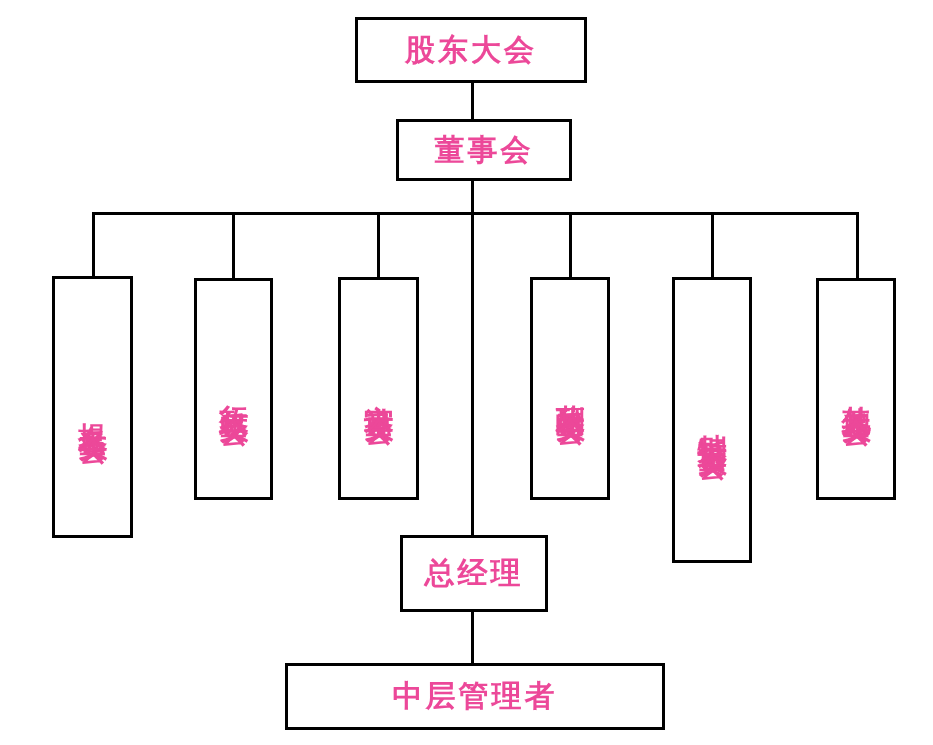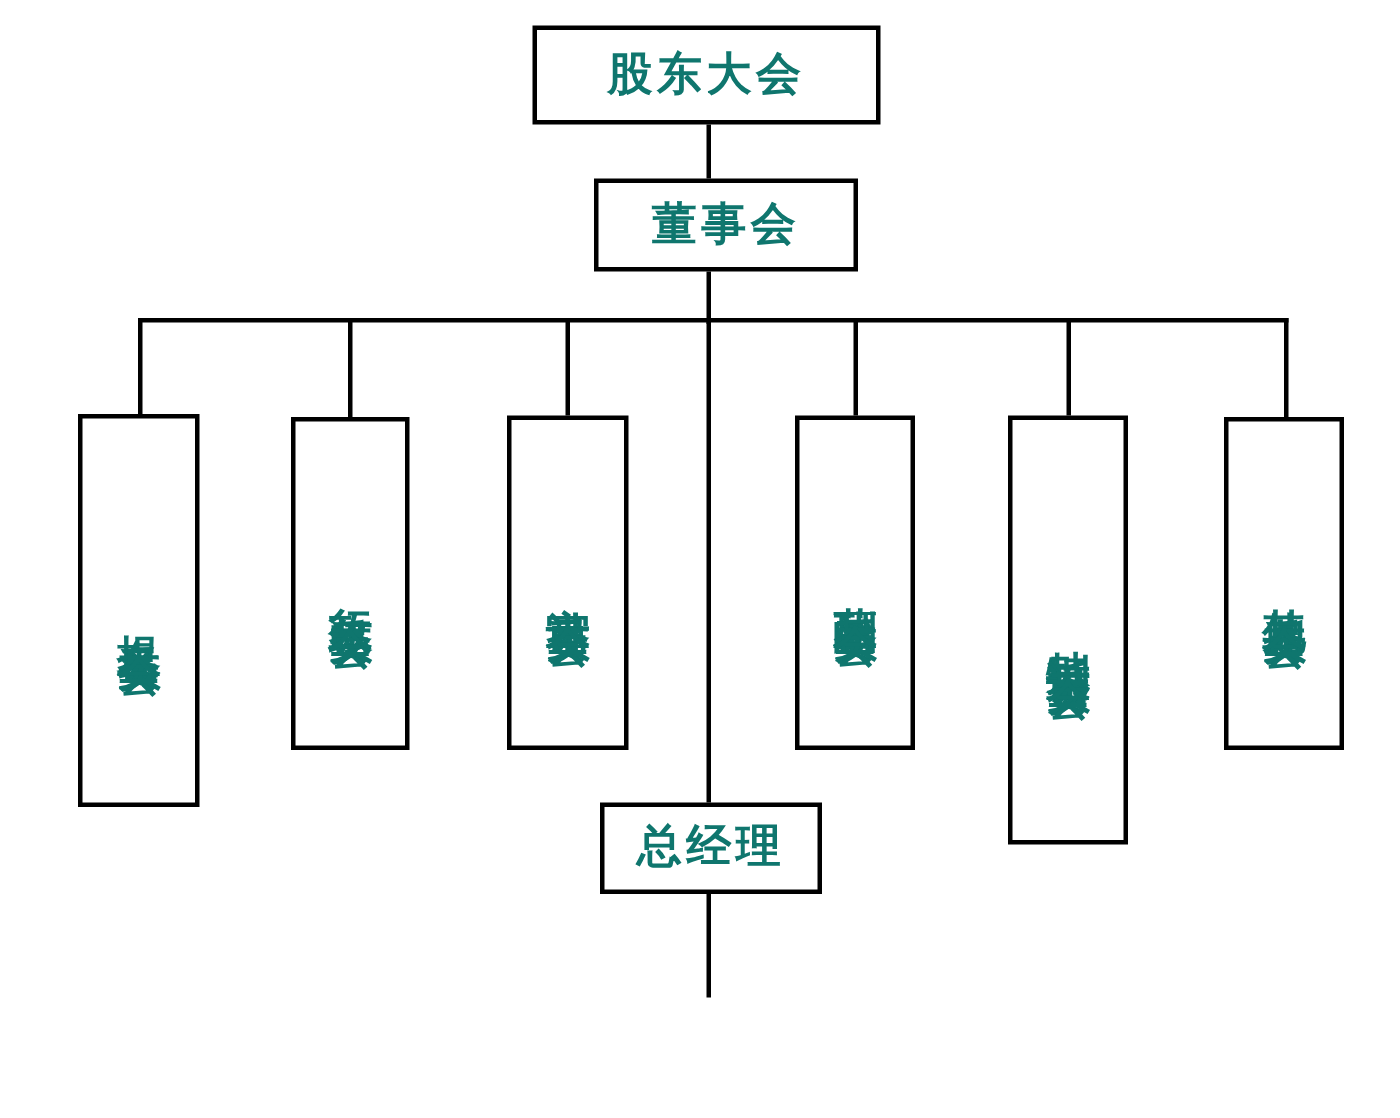--- a/index.html
+++ b/index.html
@@ -26,21 +26,21 @@
     box-sizing: border-box;
     background: #ffffff;
     border: 3px solid #000000;
     display: flex;
     align-items: center;
     justify-content: center;
     z-index: 3;
   }
   .node .label {
     font-weight: bold;
-    color: #0f766e;
+    color: #ec4899;
     letter-spacing: 0.06em;
     line-height: 1.08;
     text-align: center;
     white-space: pre;
   }
   
   .node.horizontal .label {
     writing-mode: horizontal-tb;
     font-size: 30px;
     letter-spacing: 0.10em;
@@ -109,18 +109,21 @@
   </div>
 
   <div class="node vertical" style="left:672px; top:277px; width:80px; height:286px;">
     <span class="label">特别诉讼委员会</span>
   </div>
 
   <div class="node vertical" style="left:816px; top:278px; width:80px; height:222px;">
     <span class="label">其他委员会</span>
   </div>
 
-  <div class="node horizontal" style="left:400px; top:535px; width:148px; height:61px;">
+  <div class="node horizontal" style="left:400px; top:535px; width:148px; height:77px;">
     <span class="label">总经理</span>
   </div>
 
+  <div class="node horizontal" style="left:285px; top:663px; width:380px; height:67px;">
+    <span class="label">中层管理者</span>
+  </div>
 
 </div>
 
 </body></html>

